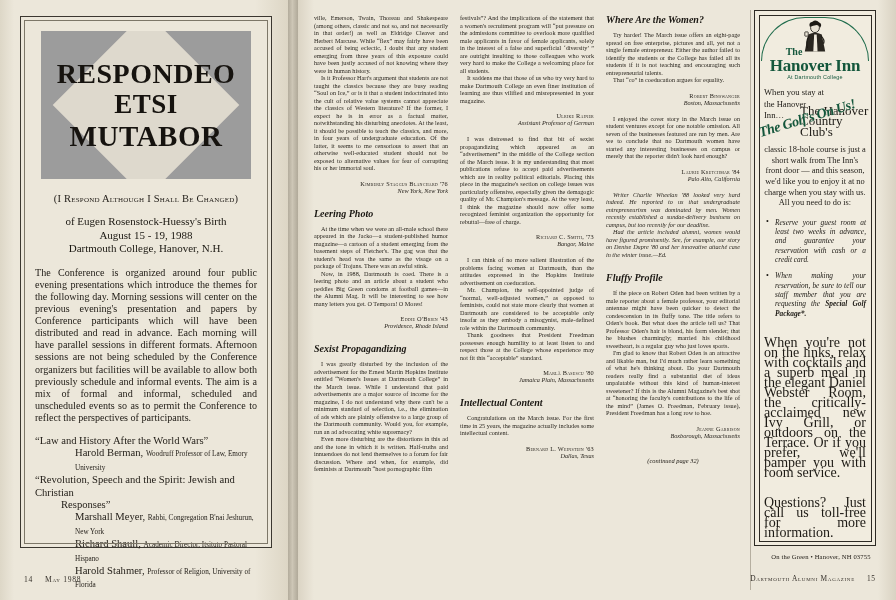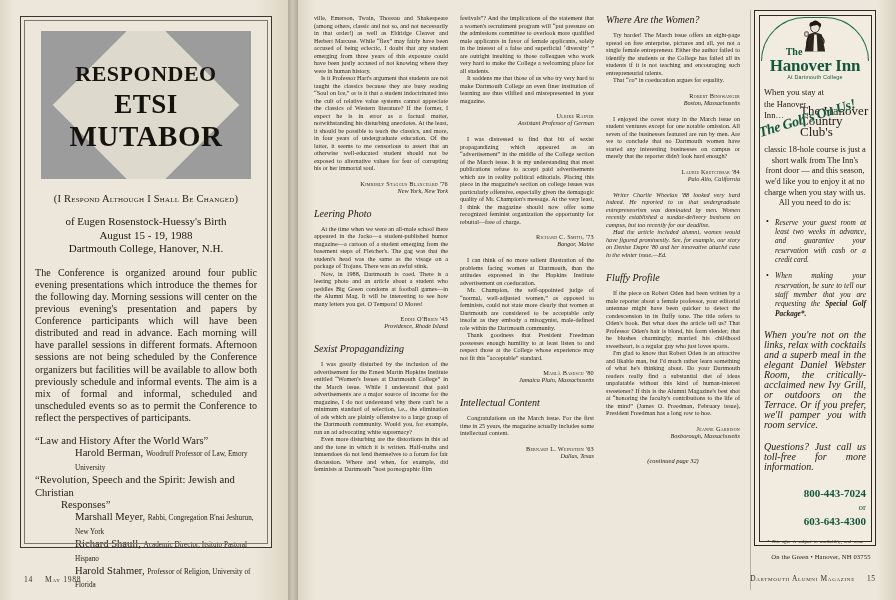--- a/index.html
+++ b/index.html
@@ -48,21 +48,21 @@
   }
   .logo .barh{
     position:absolute; left:50%; top:50%; width:104px; height:24px;
     background:#ded9cd; transform:translate(-50%,-50%);
   }
   .logo .ltxt{
     position:relative; z-index:3; text-align:center;
     font-family:"Liberation Serif", serif;
     font-weight:700; color:#16130f; letter-spacing:0.5px;
   }
-  .logo .l1{ font-size:22px; line-height:30px; }
+  .logo .l1{ font-size:28px; line-height:30px; }
   .logo .l2{ font-size:27px; line-height:31px; }
   .logo .l3{ font-size:29px; line-height:32px; }
 
   .subtitle{
     text-align:center; margin-top:14px; font-size:10.5px;
     font-variant:small-caps; color:#201c17; letter-spacing:0.2px;
   }
   .confline{
     text-align:center; font-size:11px; line-height:13.6px; color:#1b1812;
     margin-top:11px;
@@ -95,21 +95,21 @@
   }
   .col p.noind{ text-indent:0; }
   .col .sig{
     font-size:6.3px; text-align:right; margin-top:8px;
     font-variant:small-caps; letter-spacing:0.25px; color:#221e18;
   }
   .col .sigloc{
     font-size:6.2px; text-align:right; font-style:italic; color:#221e18;
   }
   .col h3{
-    font-size:10px; font-style:italic; font-weight:400;
+    font-size:10px; font-style:italic; font-weight:700;
     margin:14px 0 6px 0; color:#1a1712;
   }
   .col p.ital{ font-style:italic; }
   .col .contd{
     text-align:center; font-style:italic; font-size:6.4px;
     margin-top:18px; color:#24201a;
   }
   .vrule{
     position:absolute; top:10px; bottom:10px; width:1px; background:#b6afa0;
   }
@@ -176,21 +176,21 @@
   .bullets li{
     list-style:none; position:relative; padding-left:9px;
     font-size:7.4px; line-height:9.3px; font-style:italic; color:#1d1a15;
     margin-bottom:7px; text-align:justify;
   }
   .bullets li:before{
     content:"\2022"; position:absolute; left:0; top:-0.5px; font-size:8px; font-style:normal;
   }
   .bullets b{ font-style:italic; font-weight:700; }
   .innpara{
-    font-size:10px; line-height:10px; color:#1d1a15; margin-top:12px; text-align:justify;font-style:italic;
+    font-size:14px; line-height:10px; color:#1d1a15; margin-top:20px; text-align:justify;
   }
   .phones{
     text-align:right; margin-top:14px; color:#14573c;
     font-size:11px; font-weight:700; line-height:14px;
   }
   .phones .or{ font-size:9px; font-weight:400; }
   .fineprint{
     font-size:4.6px; line-height:6px; font-style:italic; color:#2c2822;
     margin-top:11px; text-align:justify; padding:0 3px;
   }

